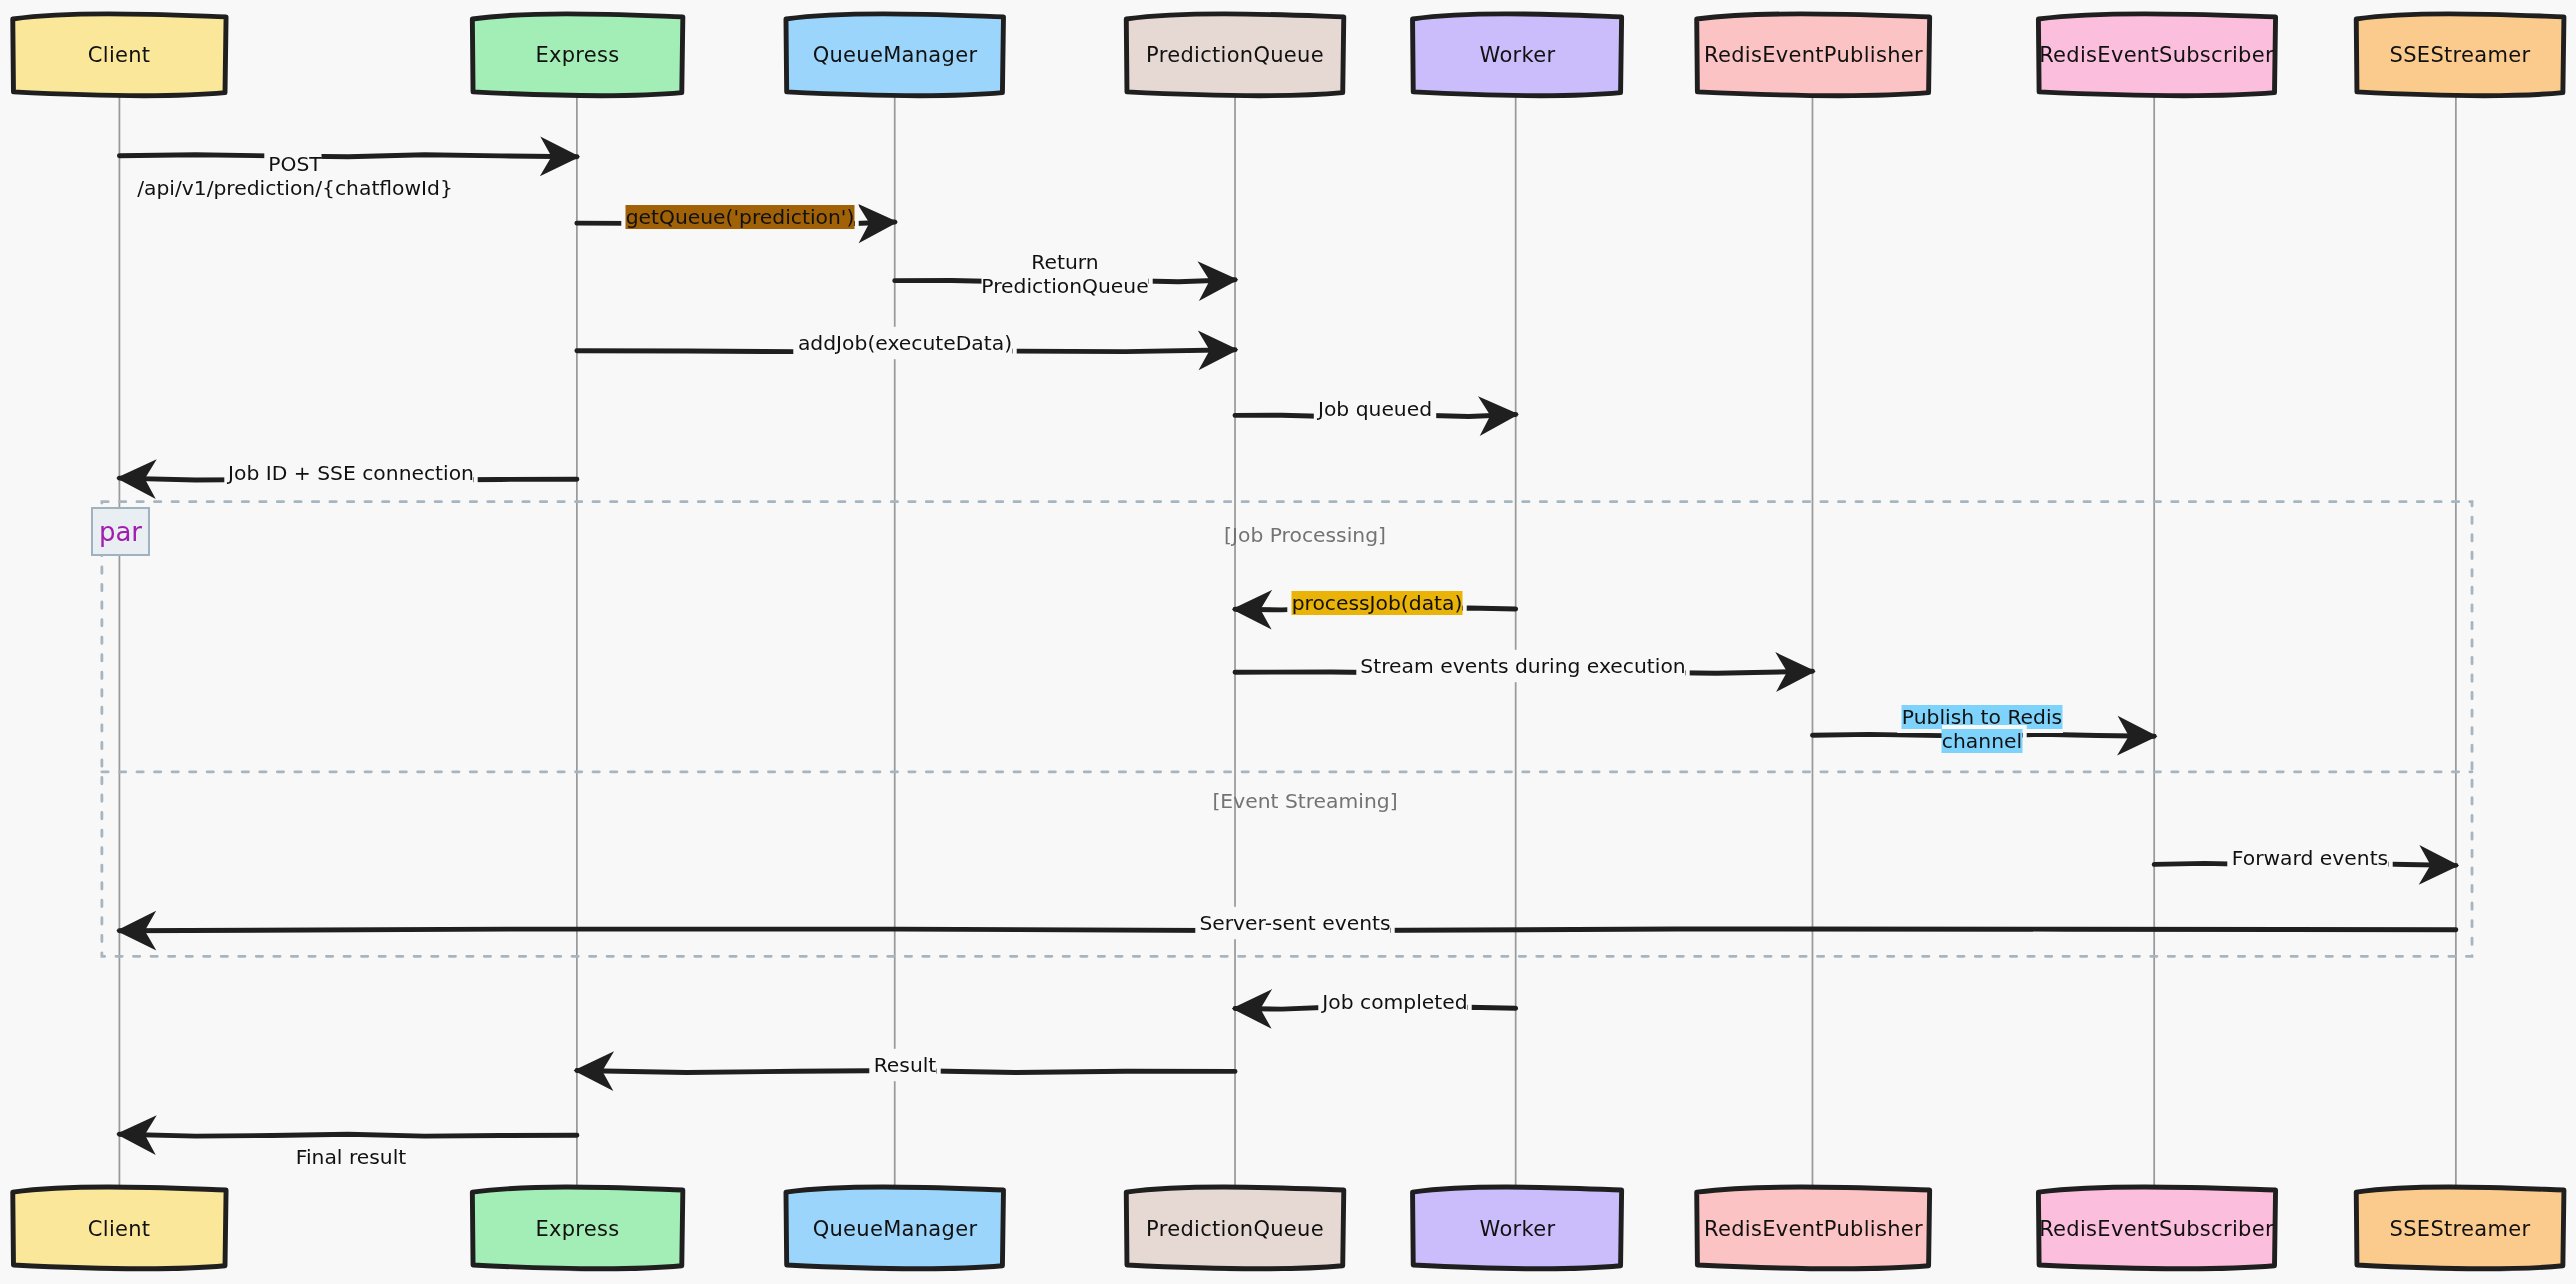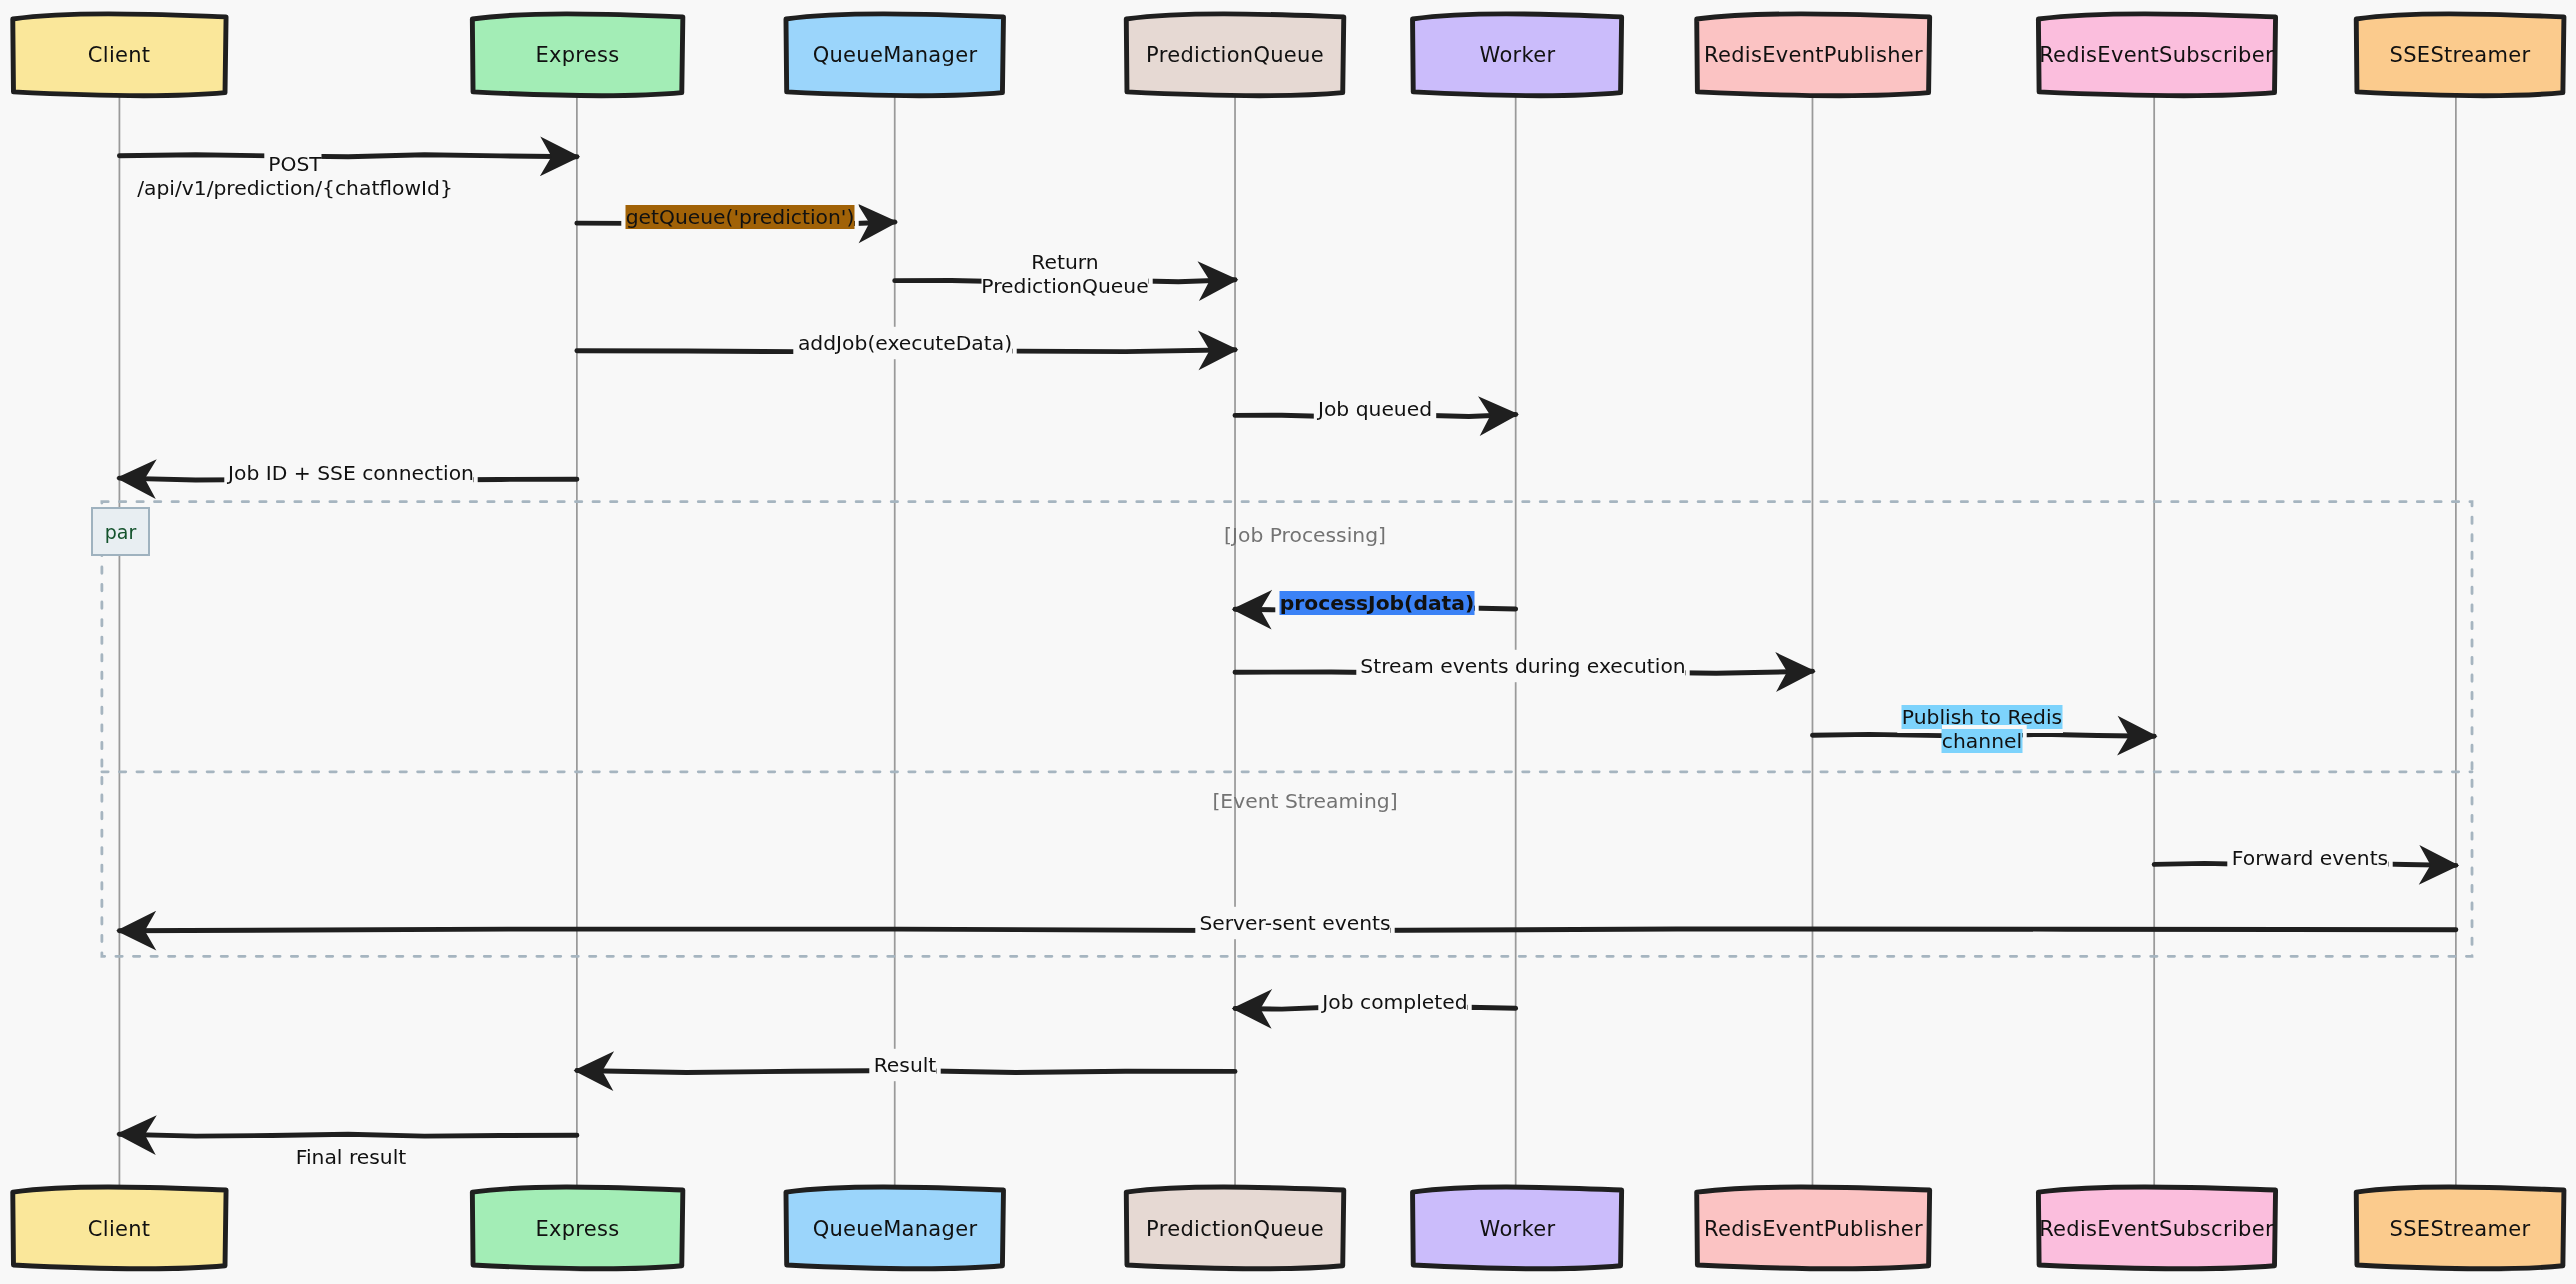--- a/index.html
+++ b/index.html
@@ -29,21 +29,21 @@
     font-family:"DejaVu Sans",sans-serif;
     font-size:20.3px;color:#737373;
     text-align:center;
     transform:translateX(-50%);
     white-space:nowrap;
   }
   .par-tag{
     position:absolute;
     display:flex;align-items:center;justify-content:center;
     font-family:"DejaVu Sans",sans-serif;
-    font-size:19px;color:#14532d;
+    font-size:26px;color:#a21caf;
     background:#e8eef2;border:2.1px solid #9fb2bf;
   }
 </style>
 </head>
 <body>
 
 <div id="stage">
   <svg id="diagram" viewBox="0 0 3671 1830" xmlns="http://www.w3.org/2000/svg">
     <defs>
       <marker id="arrowSolid" viewBox="0 0 12 12" refX="10.5" refY="6" markerWidth="9" markerHeight="9" orient="auto-start-reverse">
@@ -166,21 +166,21 @@
 
   <div id="labels-layer">
       <div class="msg-label" style="left: 295px; top: 105px; width: 491px; background: transparent; margin-top: 48px;"><span style="background: rgb(248, 248, 248); box-shadow: rgb(248, 248, 248) 0px 0px 0px 4.2px; display: inline;">POST
 /api/v1/prediction/{chatflowId}</span></div>
       <div class="msg-label" style="left: 740px; top: 206px; width: 393px; background: transparent;"><span style="background: #a16207; box-shadow: rgb(248, 248, 248) 0px 0px 0px 4.2px; display: inline;">getQueue('prediction')</span></div>
       <div class="msg-label" style="left: 1065px; top: 251px; width: 295px; background: transparent;"><span style="background: rgb(248, 248, 248); box-shadow: rgb(248, 248, 248) 0px 0px 0px 4.2px; display: inline;">Return
 PredictionQueue</span></div>
       <div class="msg-label" style="left: 905px; top: 332px; width: 351px; background: transparent;"><span style="background: rgb(248, 248, 248); box-shadow: rgb(248, 248, 248) 0px 0px 0px 4.2px; display: inline;">addJob(executeData)</span></div>
       <div class="msg-label" style="left: 1375px; top: 398px; width: 232px; background: transparent;"><span style="background: rgb(248, 248, 248); box-shadow: rgb(248, 248, 248) 0px 0px 0px 4.2px; display: inline;">Job queued</span></div>
       <div class="msg-label" style="left: 351px; top: 462px; width: 393px; background: transparent;"><span style="background: rgb(248, 248, 248); box-shadow: rgb(248, 248, 248) 0px 0px 0px 4.2px; display: inline;">Job ID + SSE connection</span></div>
-      <div class="msg-label" style="left: 1377px; top: 592px; width: 309px; background: transparent;"><span style="background: #3b82f6; box-shadow: rgb(248, 248, 248) 0px 0px 0px 4.2px; display: inline; font-weight: bold;">processJob(data)</span></div>
+      <div class="msg-label" style="left: 1377px; top: 592px; width: 309px; background: transparent;"><span style="background: #eab308; box-shadow: rgb(248, 248, 248) 0px 0px 0px 4.2px; display: inline;">processJob(data)</span></div>
       <div class="msg-label" style="left: 1523px; top: 655px; width: 491px; background: transparent;"><span style="background: rgb(248, 248, 248); box-shadow: rgb(248, 248, 248) 0px 0px 0px 4.2px; display: inline;">Stream events during execution</span></div>
       <div class="msg-label" style="left: 1982px; top: 706px; width: 295px; background: transparent;"><span style="background: #7dd3fc; box-shadow: rgb(248, 248, 248) 0px 0px 0px 4.2px; display: inline;">Publish to Redis
 channel</span></div>
       <div class="msg-label" style="left: 2310px; top: 847px; width: 281px; background: transparent;"><span style="background: rgb(248, 248, 248); box-shadow: rgb(248, 248, 248) 0px 0px 0px 4.2px; display: inline;">Forward events</span></div>
       <div class="msg-label" style="left: 1295px; top: 912px; width: 337px; background: transparent;"><span style="background: rgb(248, 248, 248); box-shadow: rgb(248, 248, 248) 0px 0px 0px 4.2px; display: inline;">Server-sent events</span></div>
       <div class="msg-label" style="left: 1375px; top: 991px; width: 267px; background: transparent;"><span style="background: rgb(248, 248, 248); box-shadow: rgb(248, 248, 248) 0px 0px 0px 4.2px; display: inline; margin-left: 40px;">Job completed</span></div>
       <div class="msg-label" style="left: 905px; top: 1054px; width: 211px; background: transparent;"><span style="background: rgb(248, 248, 248); box-shadow: rgb(248, 248, 248) 0px 0px 0px 4.2px; display: inline;">Result</span></div>
       <div class="msg-label" style="left: 351px; top: 1118px; width: 239px; background: transparent; margin-top: 28px;"><span style="background: rgb(248, 248, 248); box-shadow: rgb(248, 248, 248) 0px 0px 0px 4.2px; display: inline;">Final result</span></div>
       <div class="frame-title" style="left: 1305px; top: 523px;">[Job Processing]</div>
       <div class="frame-title" style="left: 1305px; top: 789px;">[Event Streaming]</div>

